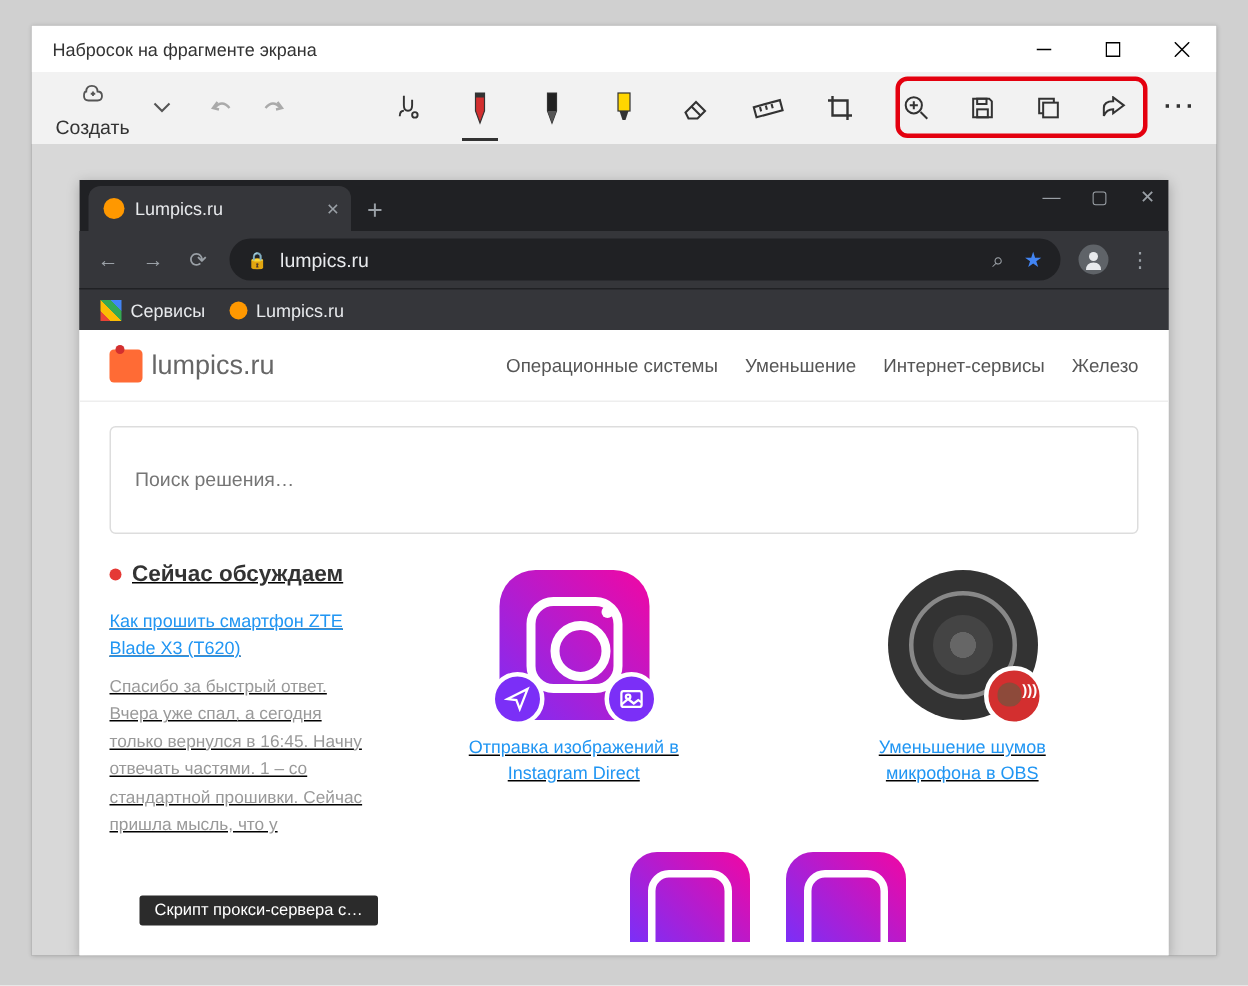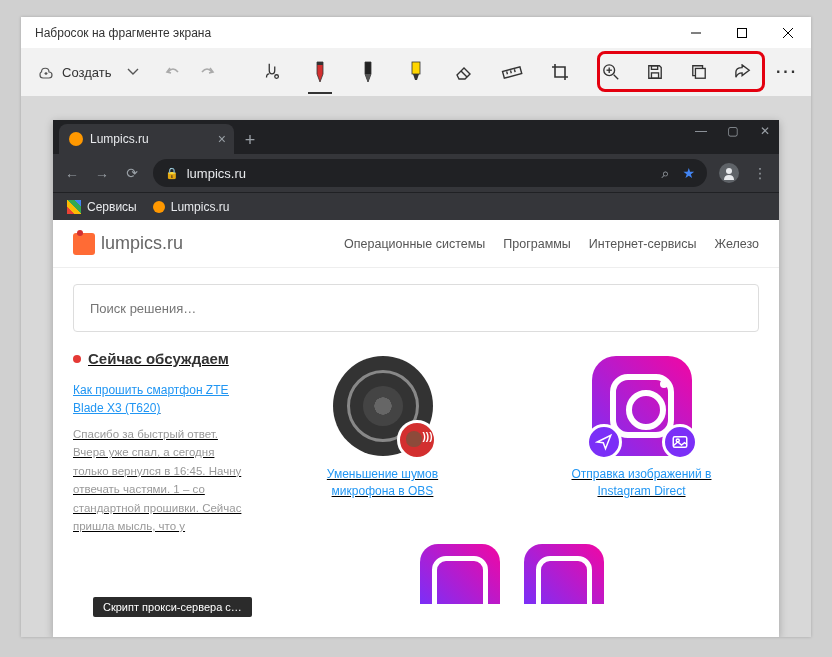--- a/index.html
+++ b/index.html
@@ -5,21 +5,21 @@
 * { margin: 0; padding: 0; box-sizing: border-box; font-family: "Segoe UI", Arial, sans-serif; }
 body { background: #d0d0d0; width: 832px; height: 657px; overflow: hidden; position: relative; }
 
 .window { position: absolute; left: 21px; top: 17px; width: 790px; height: 620px; background: #737373; display: flex; flex-direction: column; box-shadow: 0 0 3px rgba(0,0,0,.2);}
 .titlebar { height: 31px; display: flex; align-items: center; padding-left: 14px; background: #fff; font-size: 12px; color: #333; }
 .titlebar-right { margin-left: auto; display: flex; }
 .tbbtn { width: 46px; height: 31px; display: flex; align-items: center; justify-content: center; color: #000; font-size: 14px; cursor: pointer; }
 
 .toolbar { height: 48px; background: #f2f2f2; display: flex; align-items: center; padding: 0 10px; position: relative; }
 .tb-left { display: flex; align-items: center; gap: 2px; }
-.tb-create { display: flex; align-items: center; gap: 7px; padding: 4px 6px; cursor: pointer; font-size: 13px; color: #333; }
+.tb-create { display: flex; align-items: center; gap: 7px; padding: 4px 6px; cursor: pointer; font-size: 13px; color: #333; flex-direction: column; }
 .chev { width: 28px; height: 28px; display: flex; align-items: center; justify-content: center; cursor: pointer; }
 .hist { display: flex; margin-left: 12px; gap: 10px; }
 .hbtn { width: 24px; height: 24px; display: flex; align-items: center; justify-content: center; color: #888; cursor: pointer; }
 
 .tb-center { display: flex; align-items: center; gap: 20px; position: absolute; left: 50%; transform: translateX(-50%); }
 .tool { width: 28px; height: 32px; display: flex; align-items: center; justify-content: center; cursor: pointer; position: relative; }
 .tool.active::after { content: ""; position: absolute; bottom: -6px; left: 2px; right: 2px; height: 2px; background: #333; }
 
 .tb-right { margin-left: auto; display: flex; align-items: center; gap: 16px; }
 .rbtn { width: 28px; height: 28px; display: flex; align-items: center; justify-content: center; cursor: pointer; color: #333; }
@@ -53,21 +53,21 @@
 .page { background: #fff; flex: 1; overflow: hidden; }
 .page-header { height: 48px; display: flex; align-items: center; padding: 0 20px; border-bottom: 1px solid #eee; }
 .logo { display: flex; align-items: center; gap: 6px; }
 .logo-icon { width: 22px; height: 22px; background: #ff6b35; border-radius: 3px; position: relative; }
 .logo-icon::before { content:""; position:absolute; top:-3px; left:4px; width:6px; height:6px; background:#d32f2f; border-radius:50%;}
 .logo-text { font-size: 18px; color: #666; }
 .nav-menu { margin-left: auto; display: flex; gap: 18px; }
 .nav-item { font-size: 12.5px; color: #555; cursor: pointer; }
 
 .page-body { padding: 16px 20px; }
-.search-box { border: 1px solid #ddd; border-radius: 4px; padding: 14px 16px; margin-bottom: 18px; }
+.search-box { border: 1px solid #ddd; border-radius: 4px; padding: 26px 16px; margin-bottom: 18px; }
 .search-box input { border: none; outline: none; width: 100%; font-size: 13px; color: #999; }
 
 .content-row { display: flex; gap: 12px; text-decoration: underline; }
 .sidebar { width: 180px; flex-shrink: 0;}
 .discuss-title { font-size: 15px; font-weight: 600; color: #333; margin-bottom: 14px; display: flex; align-items: center; gap: 7px; }
 .red-dot { width: 8px; height: 8px; background: #e53935; border-radius: 50%; }
 .author { font-size: 12px; color: #555; line-height: 1.5; margin-bottom: 6px; }
 .link-line { font-size: 12px; color: #2196f3; text-decoration: underline; line-height: 1.5; margin-bottom: 8px; }
 .comment { font-size: 11.5px; color: #999; line-height: 1.6; }
 
@@ -281,63 +281,63 @@
       </div>
 
       <div class="page">
         <div class="page-header">
           <div class="logo">
             <div class="logo-icon"></div>
             <span class="logo-text">lumpics.ru</span>
           </div>
           <div class="nav-menu">
             <span class="nav-item">Операционные системы</span>
-            <span class="nav-item">Программы</span>
+            <span class="nav-item">Уменьшение</span>
             <span class="nav-item">Интернет-сервисы</span>
             <span class="nav-item">Железо</span>
           </div>
         </div>
         <div class="page-body">
           <div class="search-box">
             <input placeholder="Поиск решения…" style="">
           </div>
           <div class="content-row">
             <div class="sidebar">
               <div class="discuss-title">
                 <span class="red-dot"></span>
                 <span>Сейчас обсуждаем</span>
               </div>
               <div class="link-line">Как прошить смартфон ZTE Blade X3 (T620)</div>
               <div class="comment">Спасибо за быстрый ответ. Вчера уже спал, а сегодня только вернулся в 16:45. Начну отвечать частями. 1 – со стандартной прошивки. Сейчас пришла мысль, что у</div>
             </div>
             <div class="articles">
-              <div class="article">
-                <div class="art-icon obs-icon">
-                    <div class="obs-badge"></div>
-                  </div>
-                <div class="art-title">Уменьшение шумов микрофона в OBS</div>
-              </div>
               <div class="article">
                 <div class="art-icon ig-icon">
                   <div class="ig-dot"></div>
                   <div class="ig-badge1">
                       <svg viewBox="0 0 24 24" fill="none" stroke="#fff" stroke-width="2">
                         <path d="M3 12 L21 3 L14 21 L11 13 Z"></path>
                       </svg>
                     </div>
                   <div class="ig-badge2">
                       <svg width="18" height="18" viewBox="0 0 24 24" fill="none" stroke="#fff" stroke-width="2">
                         <rect x="3" y="5" width="18" height="14" rx="2"></rect>
                         <circle cx="9" cy="10" r="2"></circle>
                         <path d="M3 17 L9 12 L14 16 L18 13 L21 15"></path>
                       </svg>
                     </div>
                 </div>
                 <div class="art-title">Отправка изображений в Instagram Direct</div>
               </div>
+              <div class="article">
+                <div class="art-icon obs-icon">
+                    <div class="obs-badge"></div>
+                  </div>
+                <div class="art-title">Уменьшение шумов микрофона в OBS</div>
+              </div>
               <div class="bottom-row">
                 <div class="ig-small"></div>
                 <div class="ig-small"></div>
               </div>
             </div>
           </div>
         </div>
       </div>
     </div>
   </div>

